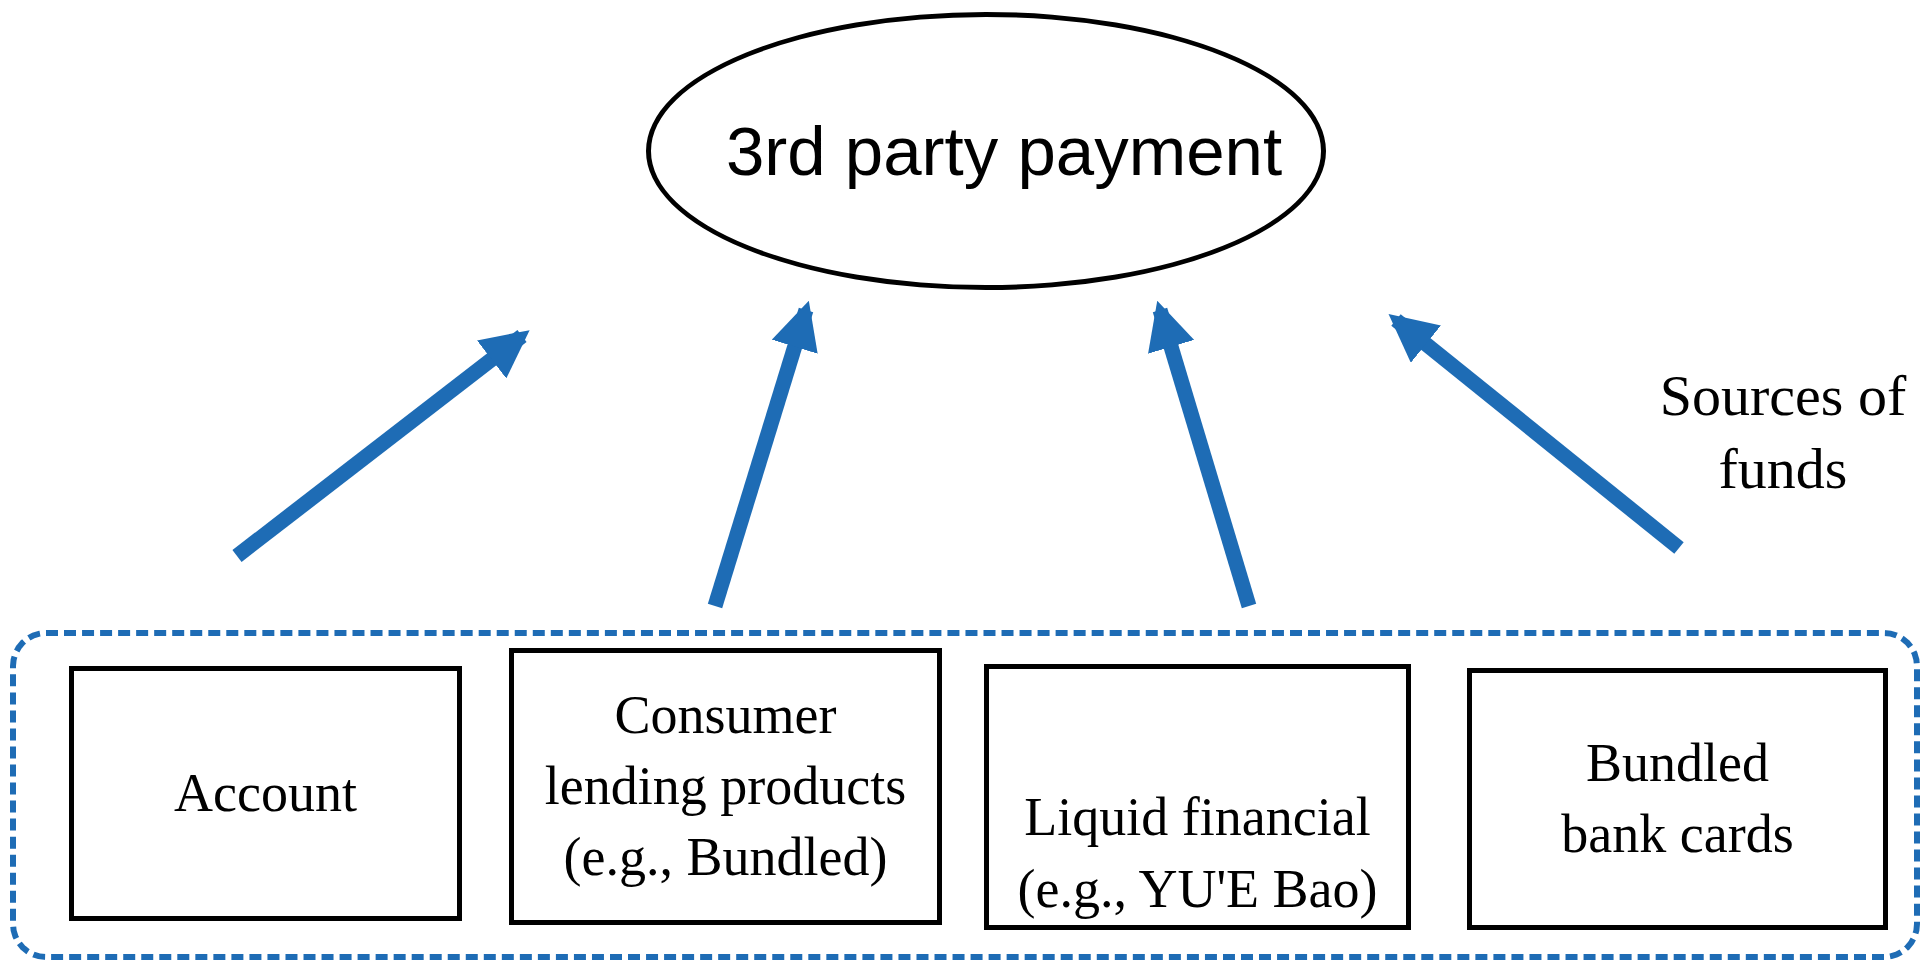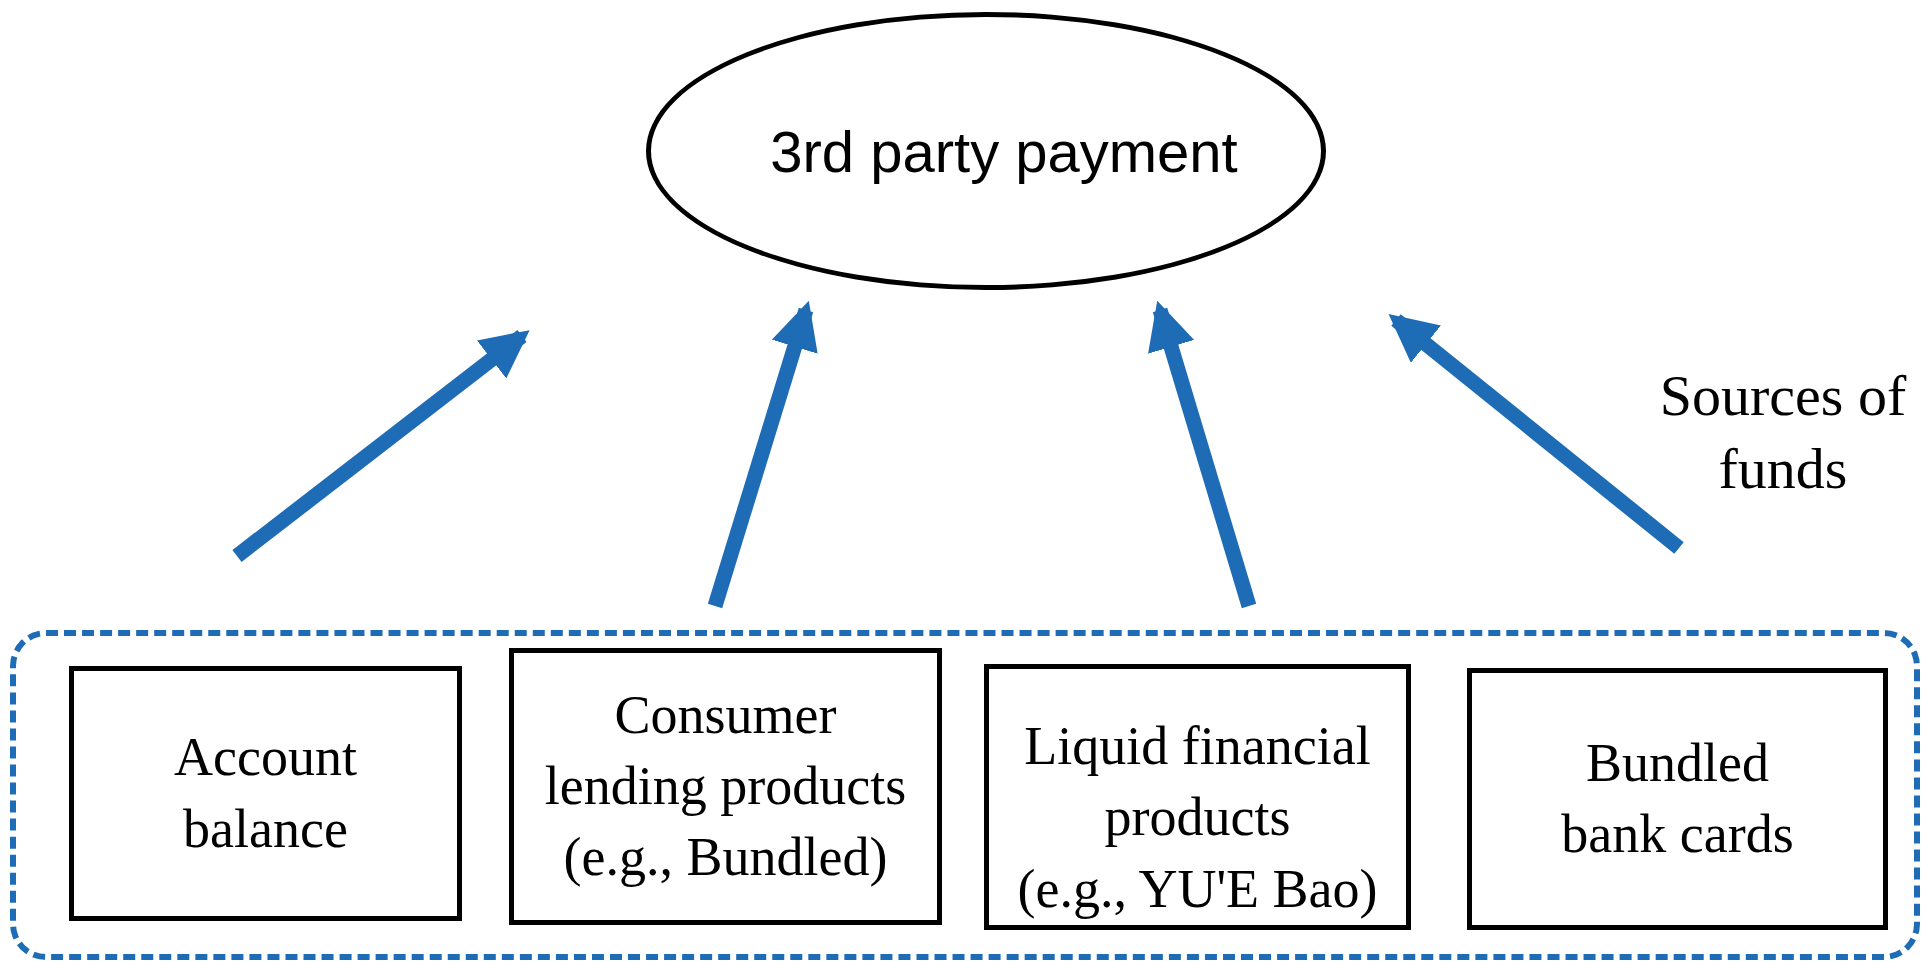--- a/index.html
+++ b/index.html
@@ -16,21 +16,21 @@
   .arrowhead-shape{fill:var(--color-accent);}
 
   .node-ellipse{
     position:absolute;left:646px;top:12px;width:680px;height:278px;
     border:5px solid var(--color-ink);border-radius:50%;
     display:flex;align-items:center;justify-content:center;
     background:var(--color-background);
   }
   .node-title{
     font-family:"Liberation Sans",sans-serif;
-    font-size:58px;color:var(--color-ink);white-space:nowrap;margin-left:36px;
+    font-size:69px;color:var(--color-ink);white-space:nowrap;margin-left:36px;
   }
 
   .funds-group{
     position:absolute;left:10px;top:630px;width:1910px;height:330px;
     border:6px dashed var(--color-accent);border-radius:36px;
     background:transparent;
   }
 
   .source-box{
     position:absolute;border:5px solid var(--color-ink);
@@ -69,32 +69,30 @@
   </svg>
 
   <div class="node-ellipse">
     <span class="node-title">3rd party payment</span>
   </div>
 
   <div class="funds-group"></div>
 
   <div class="source-box box-1">
     <span class="box-line">Account</span>
-    <span class="box-line">balance</span>
   </div>
 
   <div class="source-box box-2">
     <span class="box-line">Consumer</span>
     <span class="box-line">lending products</span>
     <span class="box-line">(e.g., Bundled)</span>
   </div>
 
   <div class="source-box box-3">
     <span class="box-line">Liquid financial</span>
-    <span class="box-line">products</span>
     <span class="box-line">(e.g., YU'E Bao)</span>
   </div>
 
   <div class="source-box box-4">
     <span class="box-line">Bundled</span>
     <span class="box-line">bank cards</span>
   </div>
 
   <div class="side-label">Sources of funds</div>
 

